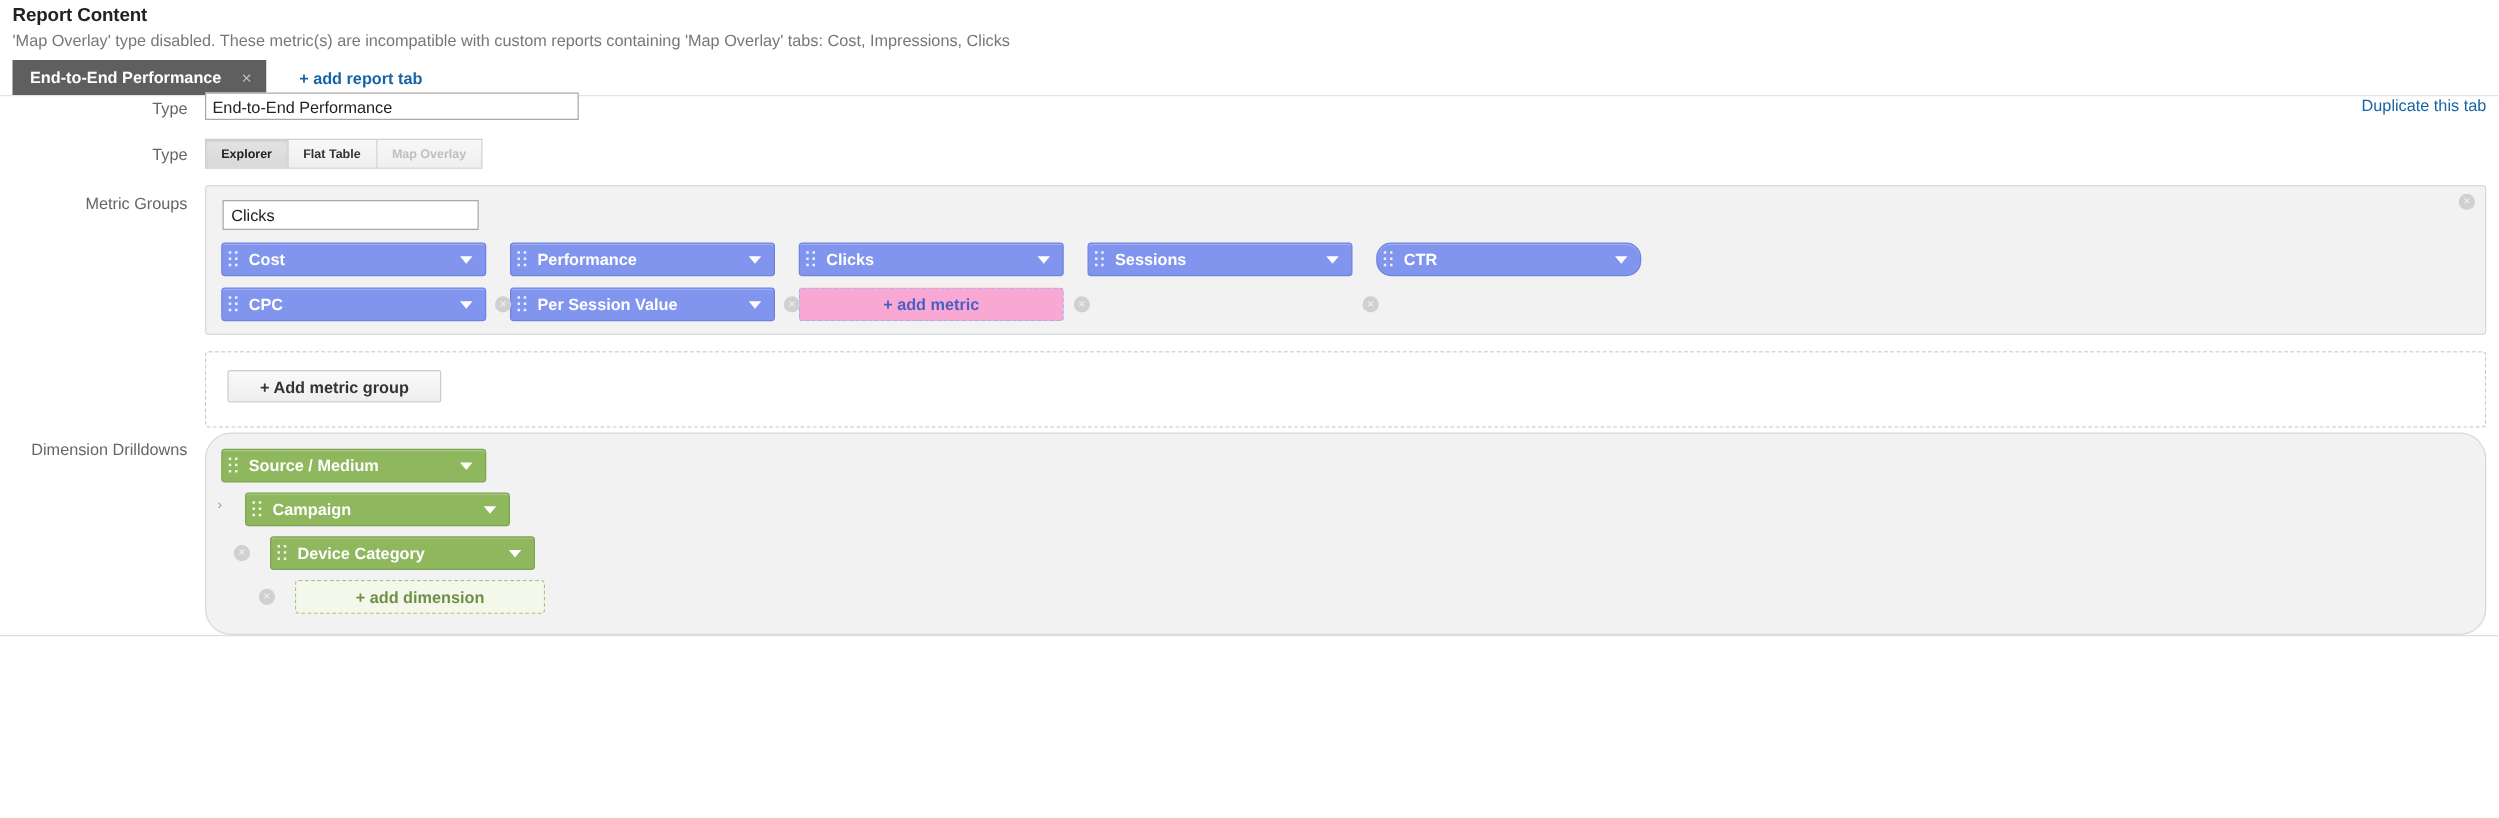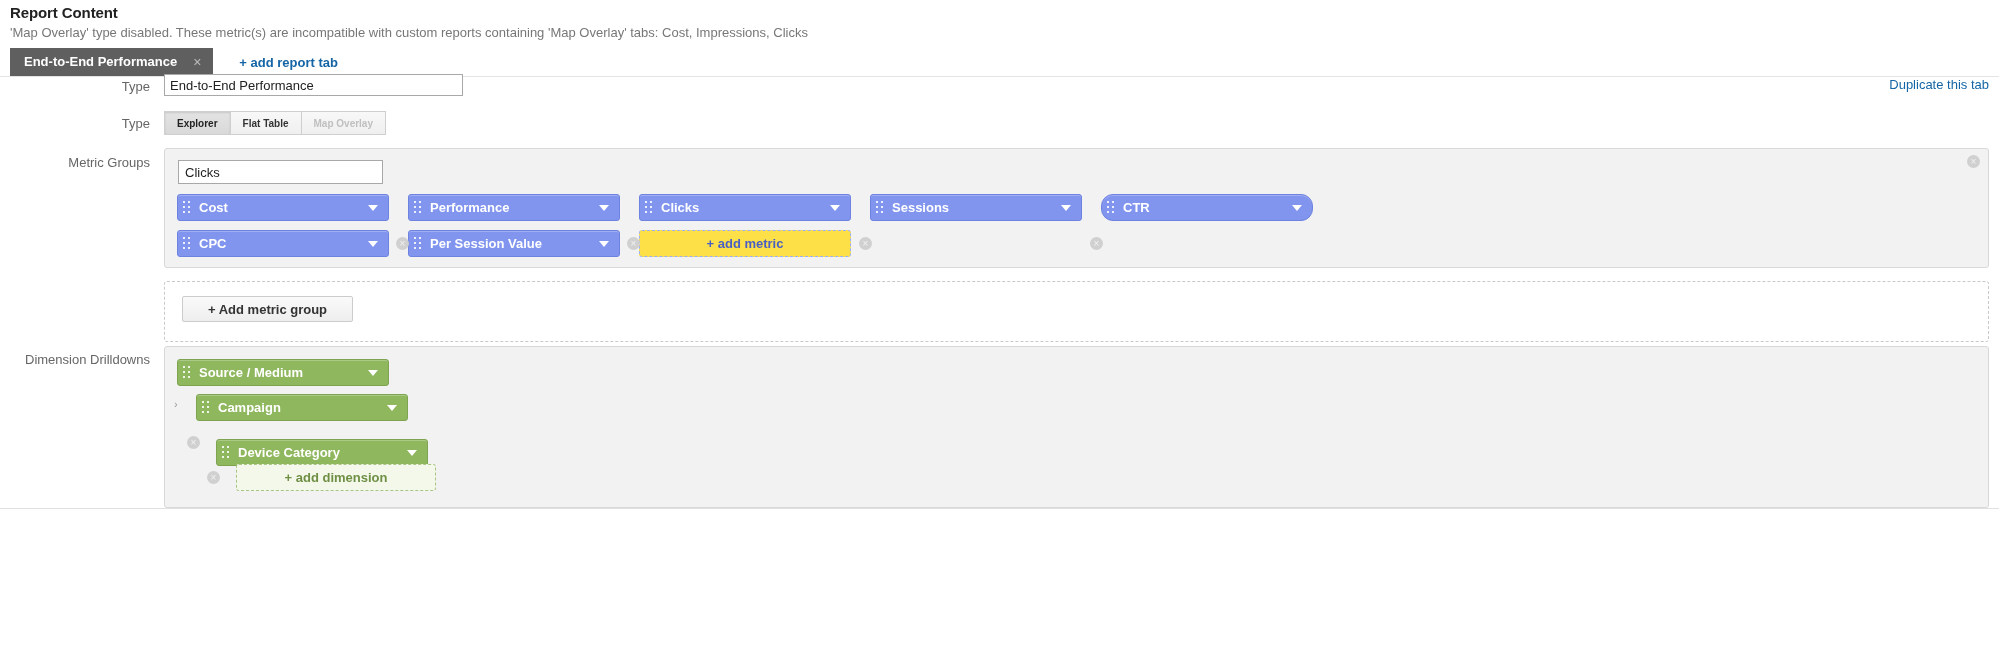--- a/index.html
+++ b/index.html
@@ -162,21 +162,21 @@
     border-top: 6px solid #ffffff;
   }
 
   .chip-add {
     position: absolute; height: 27px;
     display: flex; align-items: center; justify-content: center;
     font-weight: bold; font-size: 13px;
     border-radius: 3px; cursor: pointer; user-select: none;
   }
   .chip-add-metric {
-    background: #fde047; border: 1px dashed #9fb0ee; color: #4a5fc4;
+    background: #f9a8d4; border: 1px dashed #9fb0ee; color: #4a5fc4;
   }
   .chip-add-dimension {
     background: #f3f8ea; border: 1px dashed #a9c583; color: #6f8f45;
   }
 
   .remove-icon {
     position: absolute;
     width: 13px; height: 13px; border-radius: 50%;
     background: #d0d0d0; color: #f2f2f2;
     font-size: 10px; line-height: 13px; text-align: center;
@@ -328,21 +328,21 @@
     <div class="remove-icon" style="left:694px; top:88px;">×</div>
     <div class="remove-icon" style="left:925px; top:88px;">×</div>
   </div>
 
   <div class="panel-dashed" style="left:164px; top:281px; width:1825px; height:61px;">
     <div class="add-group-btn">+ Add metric group</div>
   </div>
 
   <div class="row-label" style="left:0px; top:352px;">Dimension Drilldowns</div>
 
-  <div class="panel" style="left:164px; top:346px; width:1825px; height:162px;">
+  <div class="panel" style="left:164px; top:346px; width:1825px; height:162px;border-radius:21px;">
 
     <div class="chip chip-dimension" style="left:12px; top:12px; width:212px;">
       <span class="chip-grip">
           <i></i>
           <i></i>
           <i></i>
           <i></i>
           <i></i>
           <i></i>
         </span>
@@ -358,21 +358,21 @@
           <i></i>
           <i></i>
           <i></i>
           <i></i>
         </span>
       <span class="chip-label">Campaign</span>
       <span class="chip-caret"></span>
     </div>
 
     <div class="remove-icon" style="left:22px; top:89px;">×</div>
-    <div class="chip chip-dimension" style="left:51px; top:92px; width:212px;">
+    <div class="chip chip-dimension" style="left:51px; top:82px; width:212px;">
       <span class="chip-grip">
           <i></i>
           <i></i>
           <i></i>
           <i></i>
           <i></i>
           <i></i>
         </span>
       <span class="chip-label">Device Category</span>
       <span class="chip-caret"></span>

